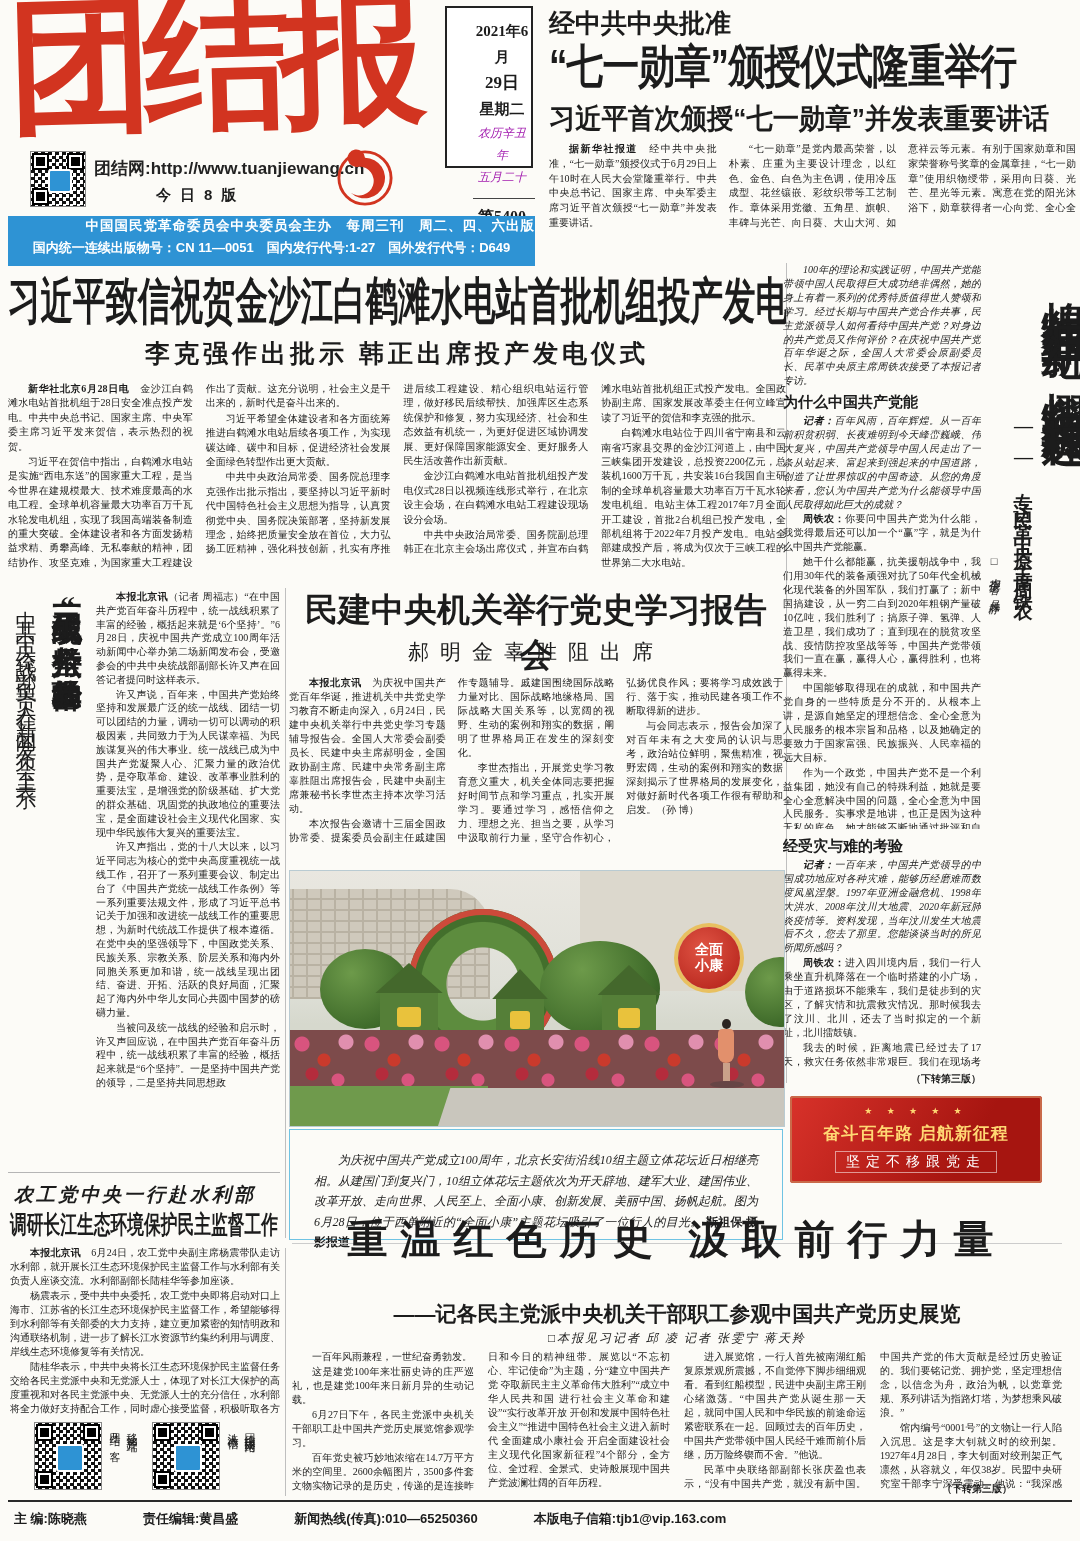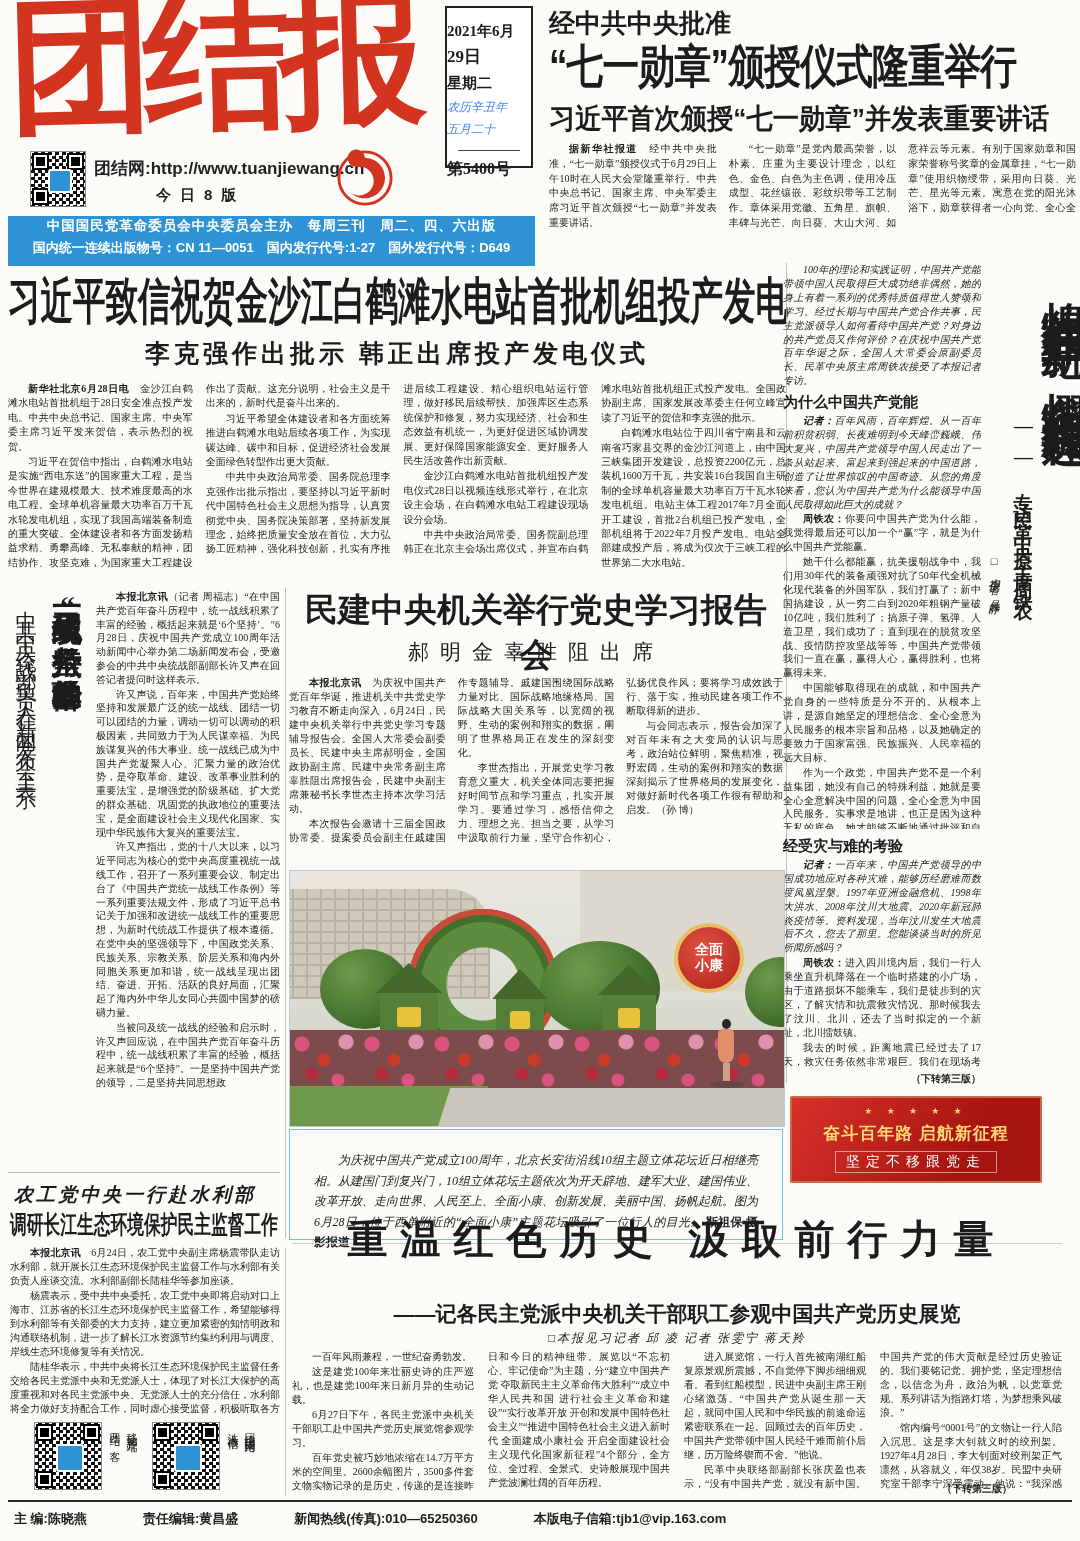--- a/index.html
+++ b/index.html
@@ -26,41 +26,41 @@
   .qr-eye{position:absolute;width:13px;height:13px;border:2px solid #000;background:#fff;}
   .qr-eye::after{content:"";position:absolute;inset:2px;background:#000;}
   .qr-eye.tl{left:1px;top:1px}.qr-eye.tr{right:1px;top:1px}.qr-eye.bl{left:1px;bottom:1px}
   .qr-center{position:absolute;left:32%;top:32%;width:36%;height:36%;background:#2e93d4;
       border:2px solid #fff;border-radius:3px;}
   .mast-qr{left:30px;top:151px;width:54px;height:54px;}
   .mast-logo{left:336px;top:149px;width:58px;height:58px;}
 
   
   .datebox{left:445px;top:6px;width:88px;height:162px;border:2px solid #222;background:#fff;
-      box-sizing:border-box;padding-top:10px;}
+      text-align:center;box-sizing:border-box;padding-top:10px;padding-left:26px;}
   .datebox .d1{font-size:15px;font-weight:bold;line-height:26px;}
   .datebox .d2{font-size:17px;font-weight:bold;line-height:26px;}
   .datebox .d3{font-size:15px;font-weight:bold;line-height:26px;}
-  .datebox .d4{font-size:12px;line-height:22px;font-style:italic;color:#3b82f6;}
+  .datebox .d4{font-size:12px;line-height:22px;font-style:italic;color:#a21caf;}
   .datebox .rule{width:62px;border-top:1px solid #444;margin:10px auto 8px auto;}
   .datebox .issue{font-size:16px;font-weight:bold;}
 
   
   .tr-kicker{left:549px;top:6px;font-size:26px;font-weight:bold;}
   .tr-h1{left:549px;top:36px;width:640px;font-size:46px;font-weight:bold;white-space:nowrap;
       transform:scaleX(0.80);transform-origin:left center;letter-spacing:-1px;}
   .tr-h2{left:549px;top:100px;width:560px;font-size:28px;font-weight:bold;white-space:nowrap;
       transform:scaleX(0.94);transform-origin:left center;}
   .tr-body{left:549px;top:142px;width:527px;height:92px;overflow:hidden;
       column-count:3;column-gap:12px;font-size:10px;line-height:14.8px;}
 
   
   .bar{left:8px;width:527px;background:#2e93d4;color:#fff;text-align:center;
       font-family:"Liberation Sans",sans-serif;font-weight:bold;}
-  .bar1{top:216px;height:22px;line-height:19px;font-size:13.5px;letter-spacing:1px;}
+  .bar1{top:216px;height:22px;line-height:19px;font-size:13.5px;letter-spacing:1px;text-align:right;}
   .bar2{top:238px;height:28px;line-height:20px;font-size:13px;}
 
   
   .main-h1{left:8px;top:268px;font-size:50px;font-weight:bold;white-space:nowrap;
       transform:scaleX(0.65);transform-origin:left center;}
   .main-h2{left:8px;top:337px;width:778px;text-align:center;font-size:25px;font-weight:bold;
       letter-spacing:4px;}
   .main-body{left:8px;top:382px;width:778px;height:193px;overflow:hidden;
       column-count:4;column-gap:13px;font-size:10px;line-height:14.4px;}
 

